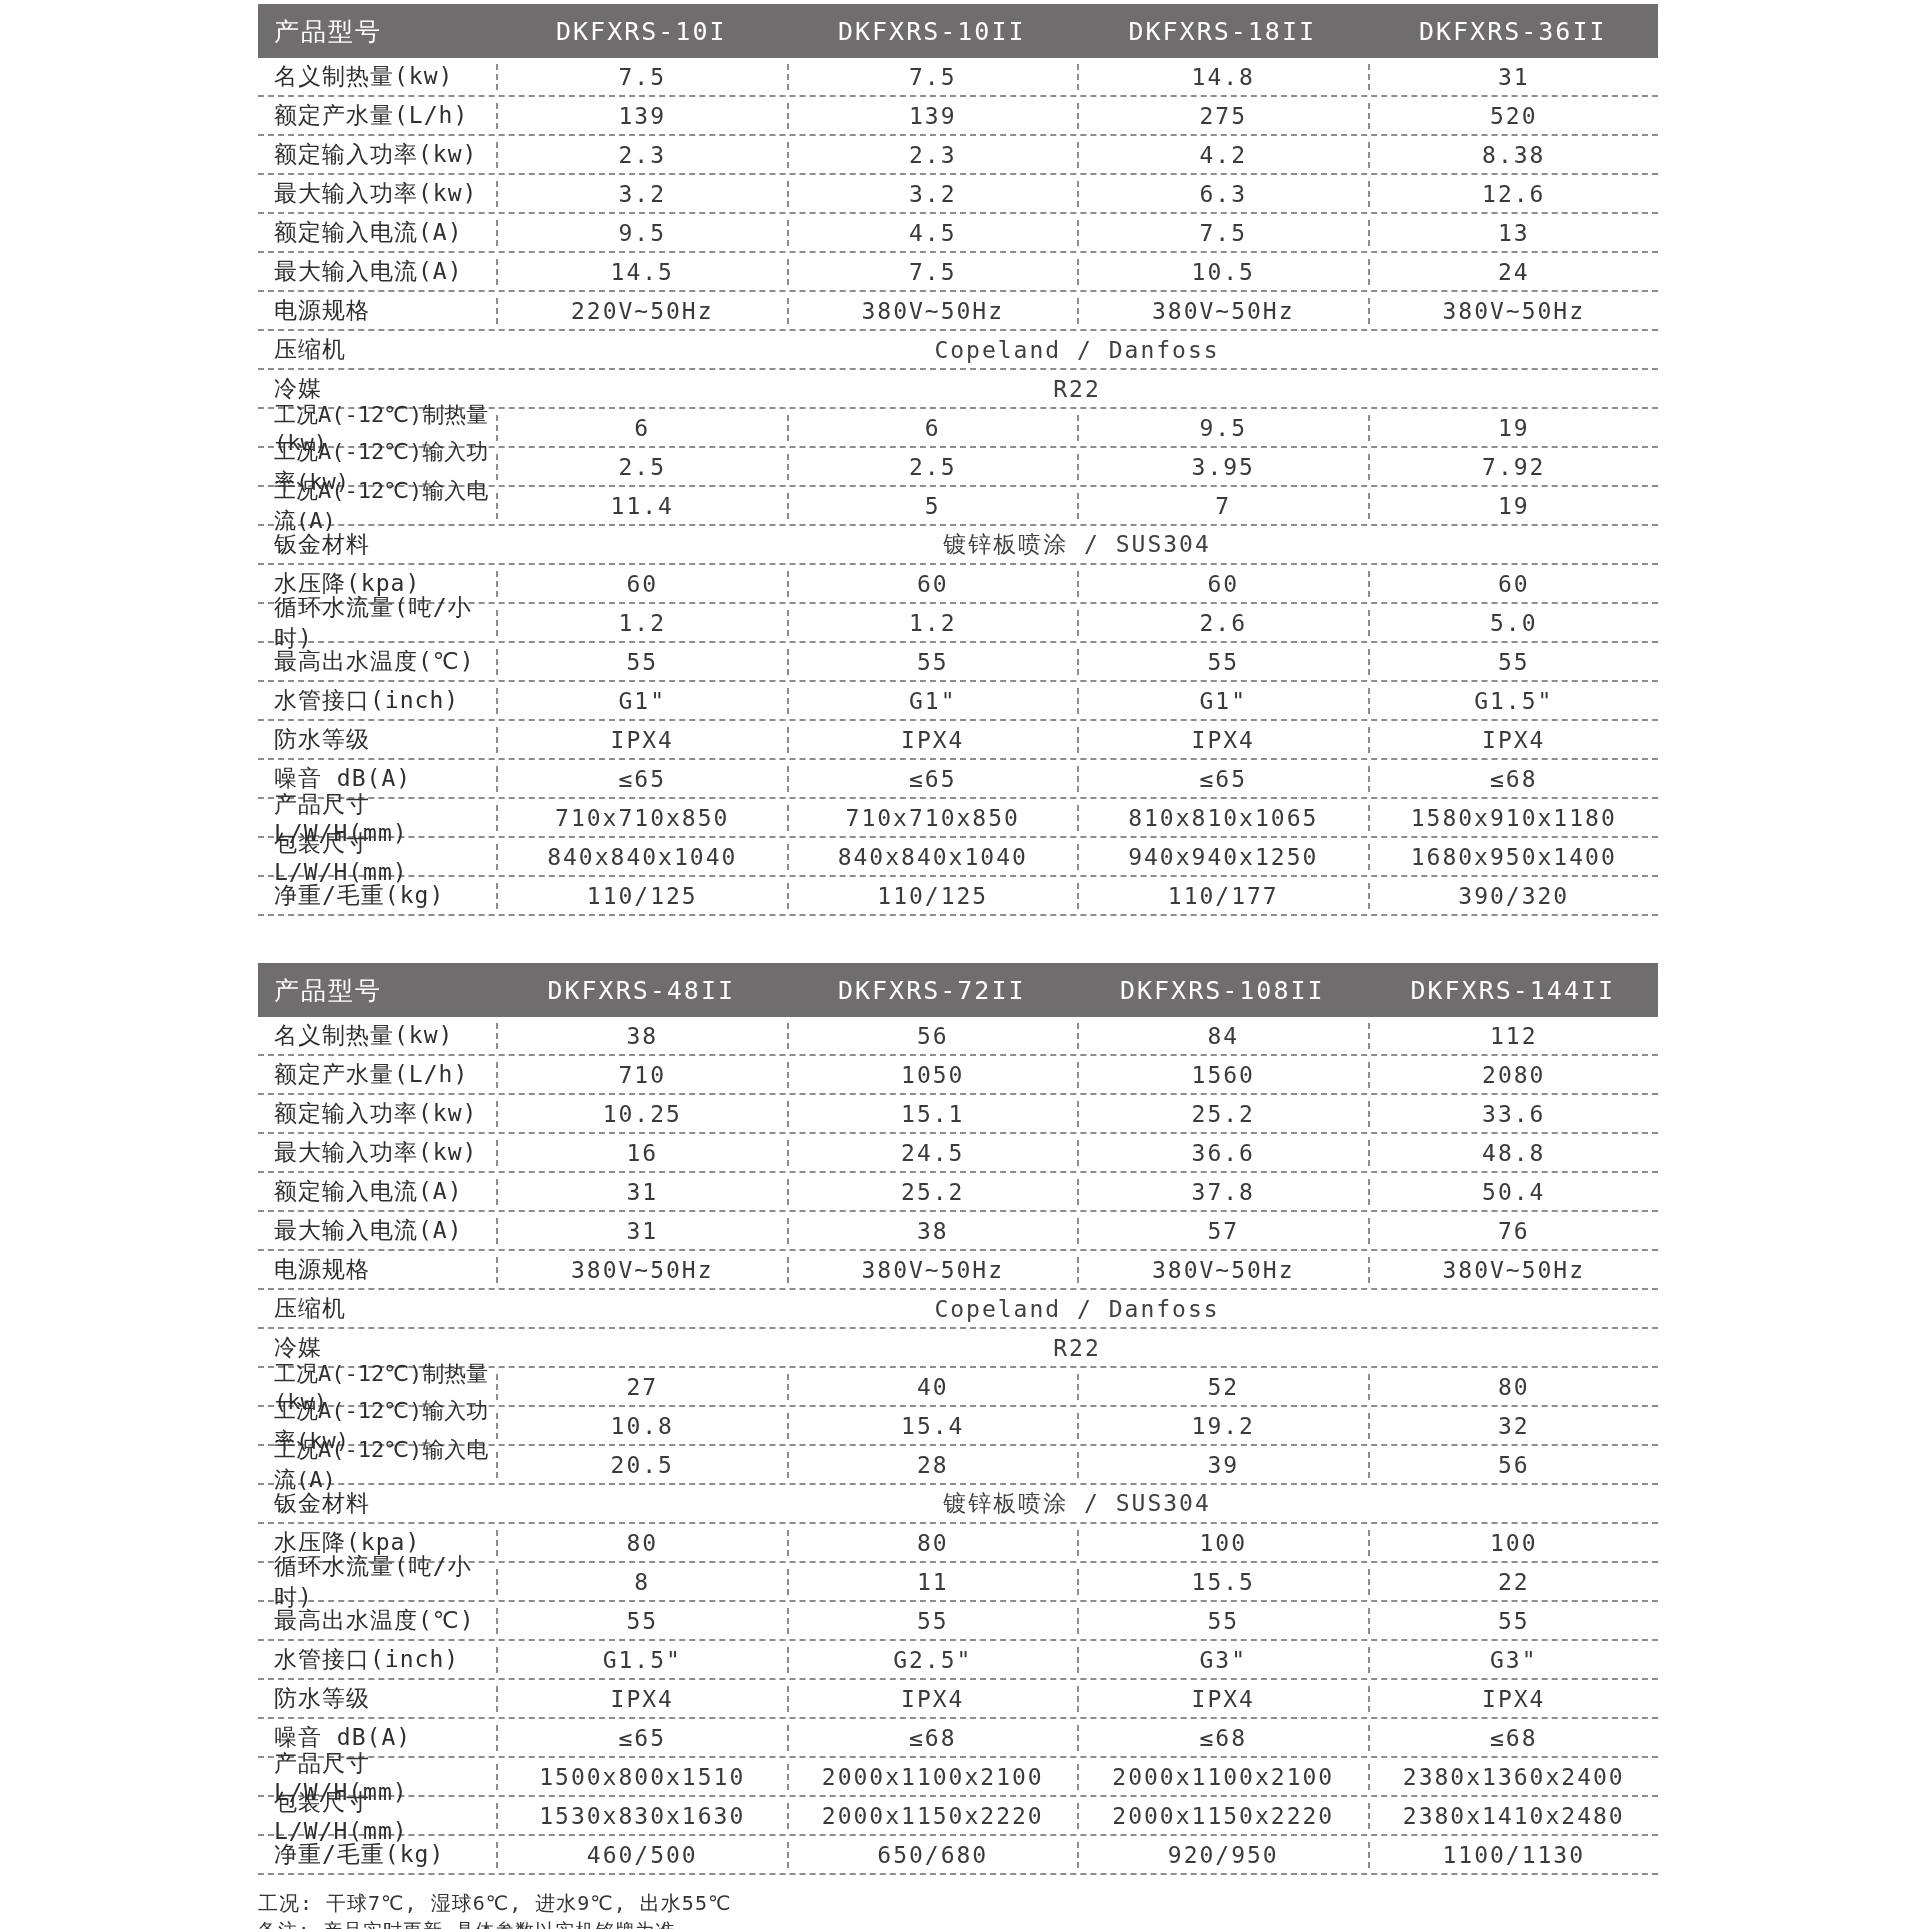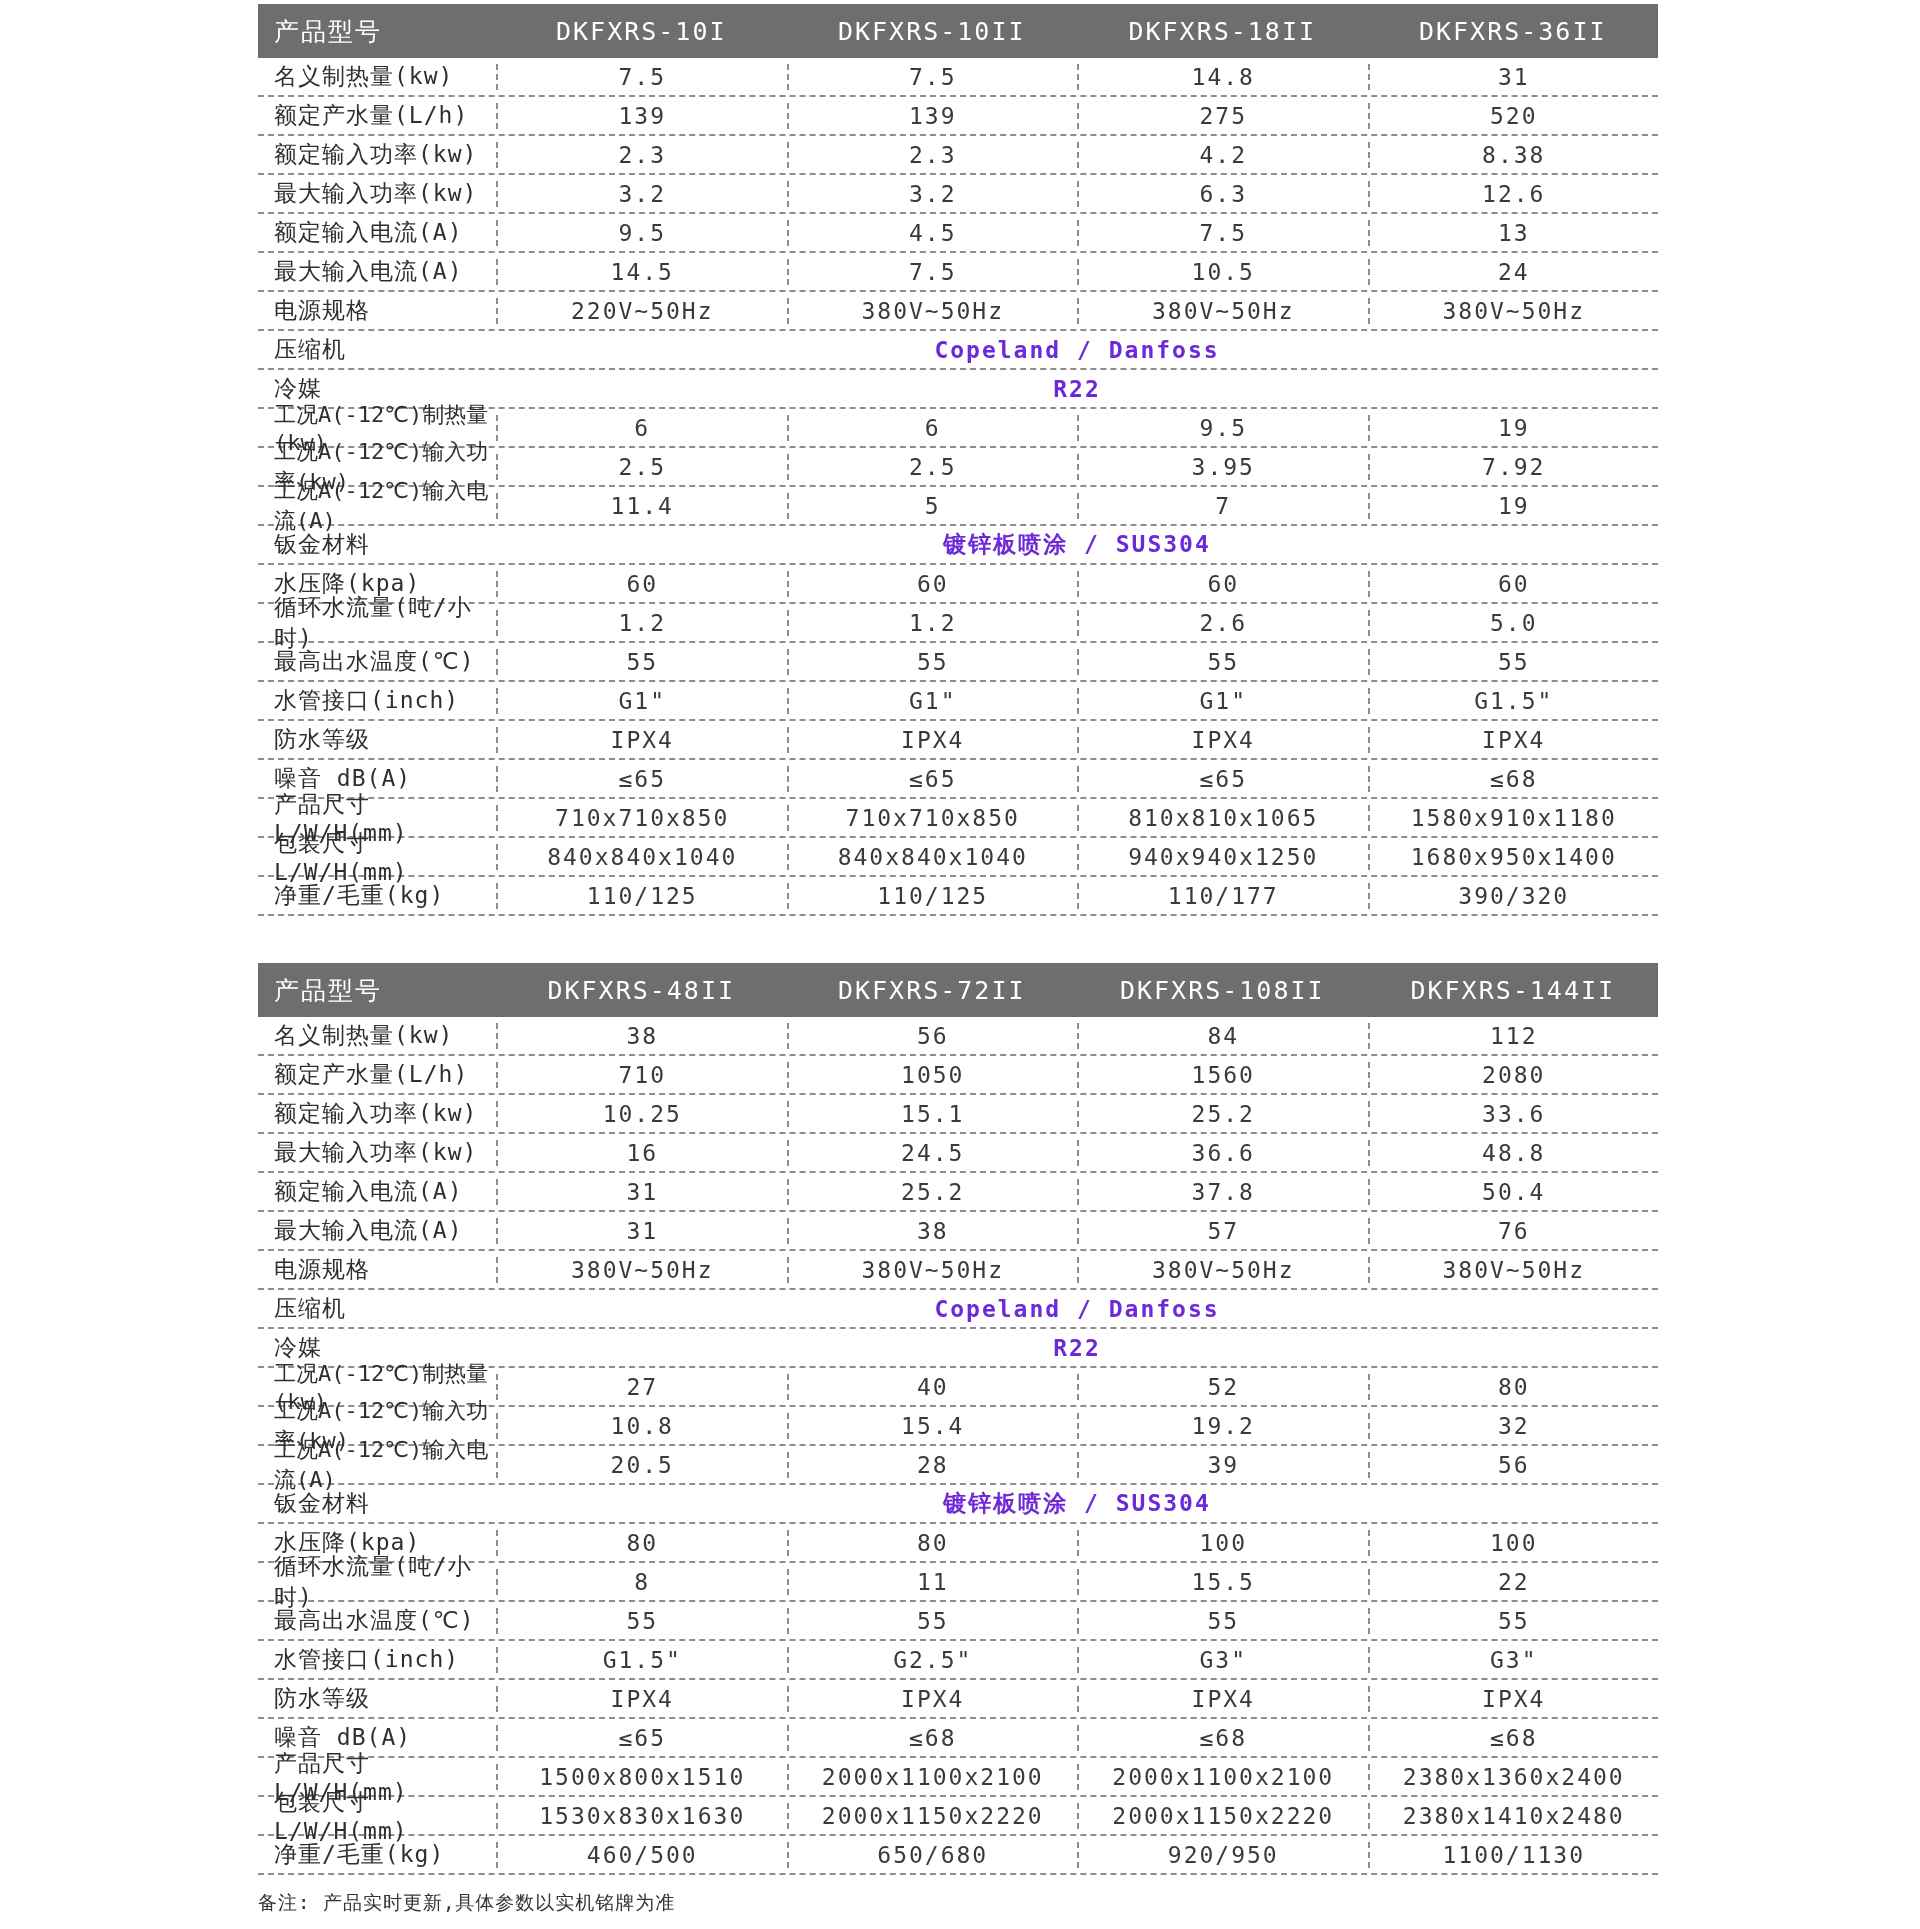--- a/index.html
+++ b/index.html
@@ -51,23 +51,22 @@
   }
   .trow .col-data{
     display:flex;align-items:center;justify-content:center;
     border-left:2px dashed #8d8d8d;
     color:#3a3a3a;
     letter-spacing:2px;
   }
   .trow .span-value{
     flex:1;
     display:flex;align-items:center;justify-content:center;
-    color:#6d28d9;
+    color:#404040;
     letter-spacing:2px;
-    font-weight:bold;
   }
 
   .footnotes{margin-top:14px;color:#343434;}
   .footnote-line1{font-size:20px;line-height:28px;letter-spacing:1px;}
   .footnote-line2{font-size:19px;line-height:27px;letter-spacing:1px;}
 </style>
 </head>
 <body>
 
 <div class="sheet">
@@ -373,15 +372,16 @@
       </div>
       <div class="trow">
         <div class="col-label">净重/毛重(kg)</div>
         <div class="col-data">460/500</div>
         <div class="col-data">650/680</div>
         <div class="col-data">920/950</div>
         <div class="col-data">1100/1130</div>
       </div>
     </div>
   <div class="footnotes">
+    <div class="footnote-line1">工况: 干球7℃, 湿球6℃, 进水9℃, 出水55℃</div>
     <div class="footnote-line2">备注: 产品实时更新,具体参数以实机铭牌为准</div>
   </div>
 </div>
 
 </body></html>

